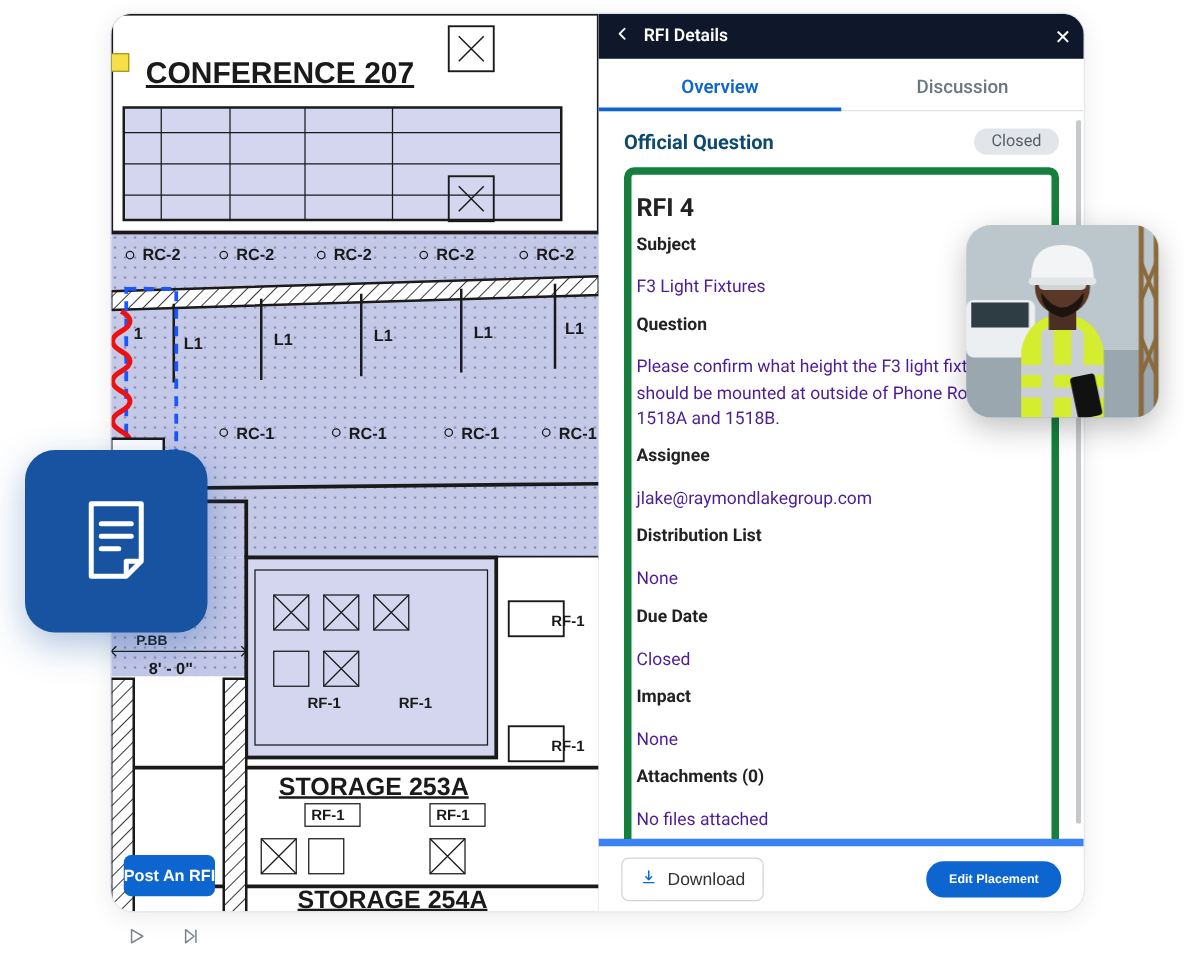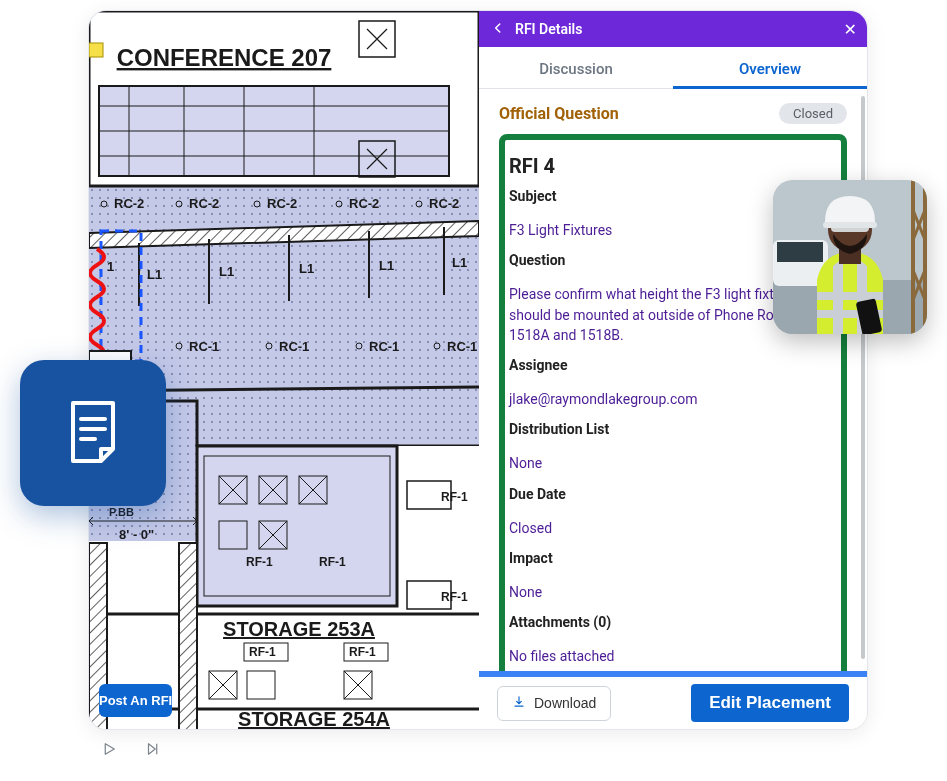--- a/index.html
+++ b/index.html
@@ -62,21 +62,21 @@
 .panel-scrollbar {
   position:absolute;
   right: 2px;
   top: 85px;
   bottom: 70px;
   width: 4px;
   background: #c6c9cc;
   border-radius: 2px;
 }
 .panel-header {
-  background: #6d28d9;
+  background: #0f172a;
   color: #fff;
   display: flex;
   align-items: center;
   height: 36px;
   padding: 0 10px;
   font-size: 14px;
   font-weight: 600;
 }
 .panel-header .back-icn { width: 18px; cursor:pointer; text-align:center; }
 .panel-header .title { margin-left: 8px; flex:1; }
@@ -118,21 +118,21 @@
 }
 .row-head {
   display:flex;
   align-items:center;
   justify-content:space-between;
   margin-bottom: 10px;
 }
 .section-title {
   font-size: 16px;
   font-weight: 700;
-  color: #a16207;
+  color: #0c4a6e;
 }
 .status-pill {
   background:#e2e5e9;
   color:#585f66;
   font-size:13px;
   padding:3px 14px;
   border-radius: 12px;
 }
 .card {
   border: 6px solid #15803d;
@@ -161,22 +161,22 @@
   border-top: 6px solid #3b82f6;
   gap: 20px;
 }
 .download-btn {
   display:flex; align-items:center; gap:8px;
   background:#fff; border:1px solid #cfd4da; border-radius:6px;
   padding: 8px 14px; font-size:14px; color:#333; cursor:pointer;
 }
 .download-btn .icn { color:#0d66d0; font-size:14px; }
 .edit-btn {
-  background:#0d66d0; color:#fff; border:none; border-radius:4px;
-  padding: 9px 18px; font-size:17px; font-weight:600; cursor:pointer;
+  background:#0d66d0; color:#fff; border:none; border-radius:14px;
+  padding: 9px 18px; font-size:10px; font-weight:600; cursor:pointer;
 }
 
 
 .doc-card {
   position:absolute;
   left: 20px;
   top: 360px;
   width: 146px;
   height: 146px;
   background:#1853a1;
@@ -366,22 +366,22 @@
       <span class="back-icn">
         <svg width="14" height="14" viewBox="0 0 24 24" fill="none">
             <path d="M15 5l-7 7 7 7" stroke="#fff" stroke-width="2.5" stroke-linecap="round" stroke-linejoin="round"></path>
           </svg>
       </span>
       <span class="title">RFI Details</span>
       <span class="close-icn">✕</span>
     </div>
 
     <div class="tabs">
+      <div class="tab active">Overview</div>
       <div class="tab">Discussion</div>
-      <div class="tab active">Overview</div>
     </div>
 
     <div class="content">
       <div class="row-head">
         <div class="section-title">Official Question</div>
         <div class="status-pill">Closed</div>
       </div>
 
       <div class="card">
         <div class="rfi-title">RFI 4</div>

